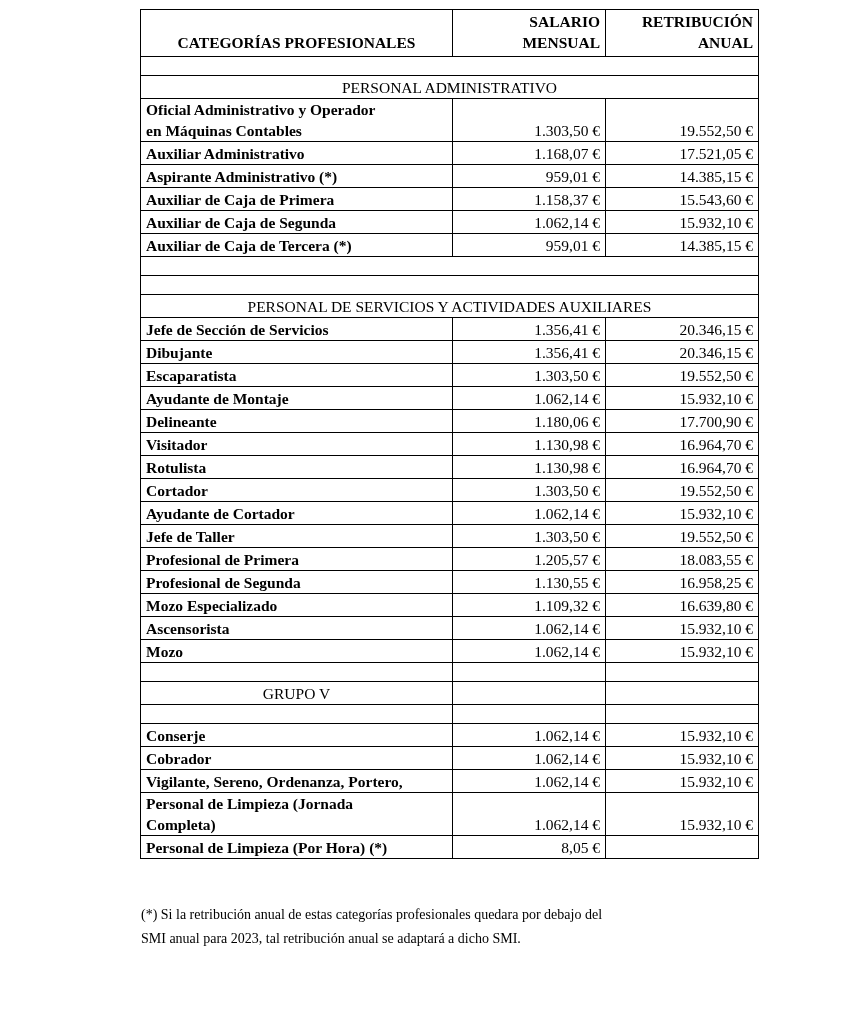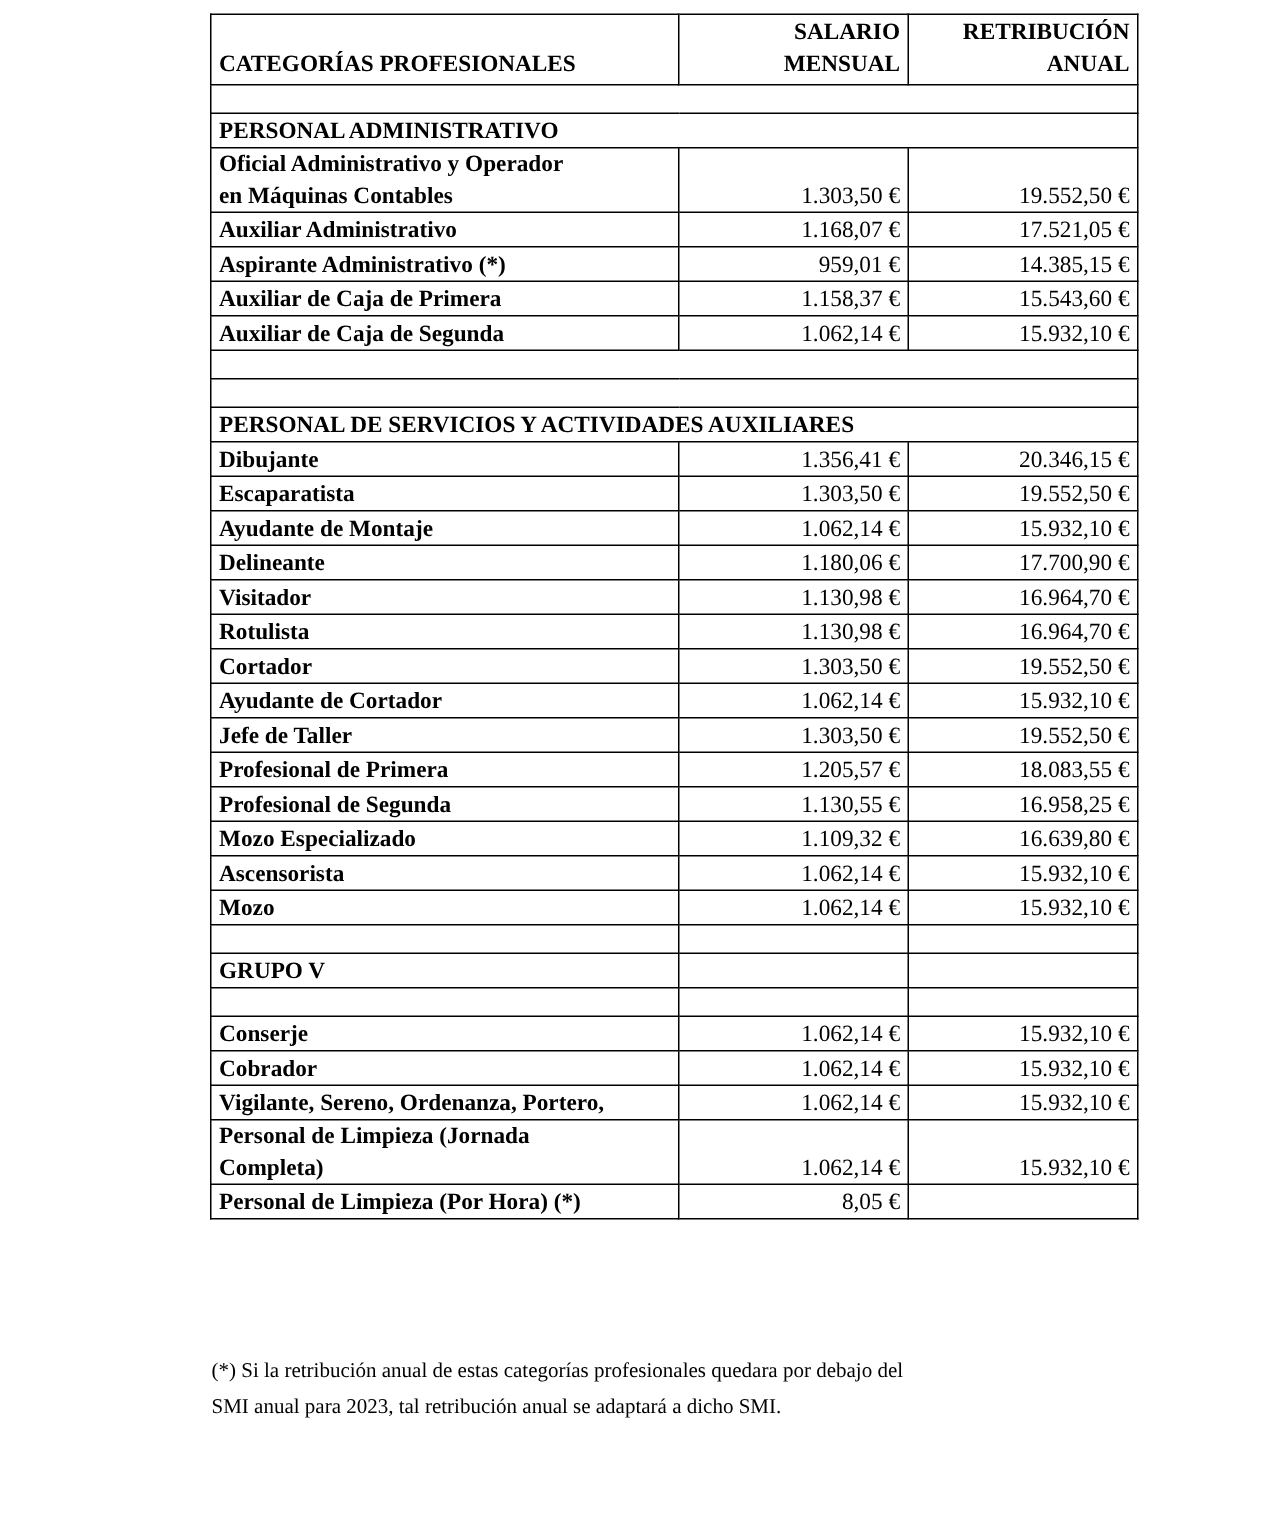--- a/index.html
+++ b/index.html
@@ -35,34 +35,34 @@
     padding: 0 5px;
     overflow: hidden;
     box-sizing: border-box;
   }
   tr.header-row { height: 47px; }
   tr.header-row th {
     font-weight: bold;
     vertical-align: bottom;
     padding-bottom: 3px;
   }
-  th.h-cat  { text-align: left; }
+  th.h-cat  { text-align: center; }
   th.h-num  { text-align: right; white-space: pre-line; }
   tr.data-row    { height: 23px; }
   tr.section-row { height: 23px; }
   tr.spacer-row  { height: 19px; }
   td.cat {
     text-align: left;
     vertical-align: bottom;
     white-space: pre-line;
     font-weight: bold;
   }
   td.section-label {
-    font-weight: bold;
-    text-align: left;
+    font-weight: normal;
+    text-align: center;
     vertical-align: bottom;
   }
   td.num {
     text-align: right;
     vertical-align: bottom;
     padding-right: 8px;
   }
   .footnote {
     position: absolute;
     left: 141px;
@@ -119,28 +119,38 @@
         <tr class="data-row">
           <td class="cat">Auxiliar de Caja de Primera</td>
           <td class="num">1.158,37 €</td>
           <td class="num">15.543,60 €</td>
         </tr>
         <tr class="data-row">
           <td class="cat">Auxiliar de Caja de Segunda</td>
           <td class="num">1.062,14 €</td>
           <td class="num">15.932,10 €</td>
         </tr>
+        <tr class="data-row">
+          <td class="cat">Auxiliar de Caja de Tercera (*)</td>
+          <td class="num">959,01 €</td>
+          <td class="num">14.385,15 €</td>
+        </tr>
         <tr class="spacer-row">
           <td colspan="3"></td>
         </tr>
         <tr class="spacer-row">
           <td colspan="3"></td>
         </tr>
         <tr class="section-row">
           <td class="section-label" colspan="3">PERSONAL DE SERVICIOS Y ACTIVIDADES AUXILIARES</td>
+        </tr>
+        <tr class="data-row">
+          <td class="cat">Jefe de Sección de Servicios</td>
+          <td class="num">1.356,41 €</td>
+          <td class="num">20.346,15 €</td>
         </tr>
         <tr class="data-row">
           <td class="cat">Dibujante</td>
           <td class="num">1.356,41 €</td>
           <td class="num">20.346,15 €</td>
         </tr>
         <tr class="data-row">
           <td class="cat">Escaparatista</td>
           <td class="num">1.303,50 €</td>
           <td class="num">19.552,50 €</td>

